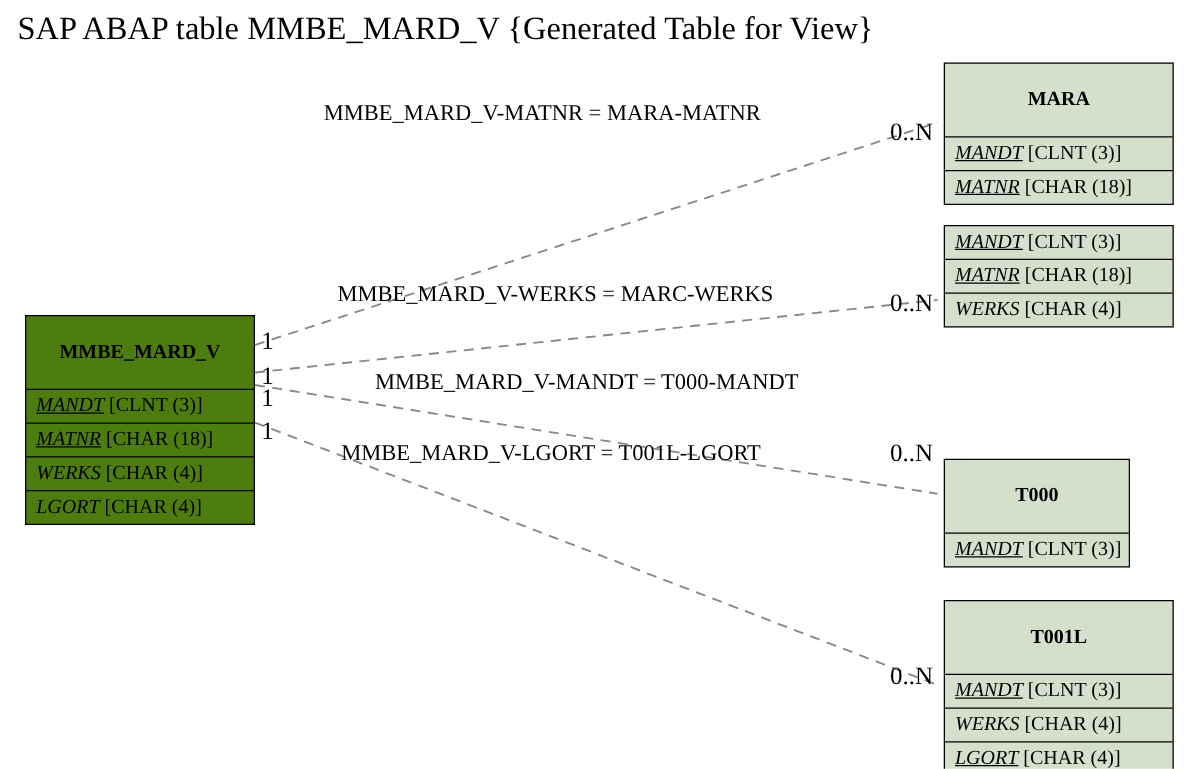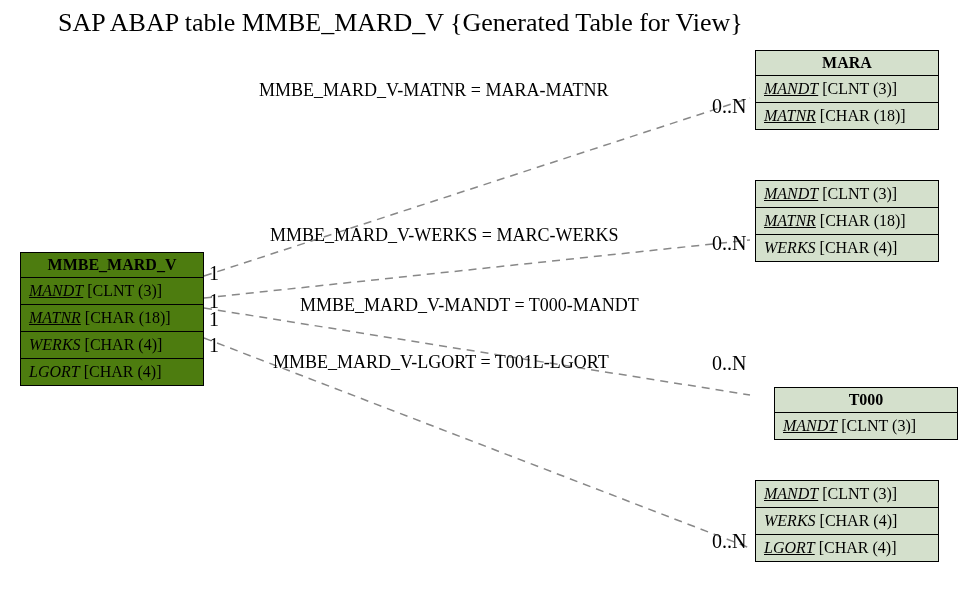--- a/index.html
+++ b/index.html
@@ -12,31 +12,30 @@
     background: #fff;
     position: relative;
     overflow: hidden;
   }
   .title {
     position: absolute;
     top: 8px;
     left: 14px;
     font-size: 26px;
     color: #000;
-    margin-left: 44px;
   }
   .entity {
     position: absolute;
     border: 1px solid #000;
     font-size: 16px;
   }
   .entity .hdr {
     text-align: center;
     font-weight: bold;
-    padding: 3px 8px;
+    padding: 20px 8px;
     border-bottom: 1px solid #000;
   }
   .entity .row {
     padding: 4px 8px;
     border-bottom: 1px solid #000;
     white-space: nowrap;
   }
   .entity .row:last-child { border-bottom: none; }
   .pk { font-style: italic; text-decoration: underline; }
   .fk { font-style: italic; }
@@ -87,26 +86,27 @@
   <div class="row"><span class="pk">MANDT</span> <span>[CLNT (3)]</span></div>
   <div class="row"><span class="pk">MATNR</span> <span>[CHAR (18)]</span></div>
 </div>
 
 <div class="entity ref-ent" style="left:755px; top:180px; width:184px;">
   <div class="row"><span class="pk">MANDT</span> <span>[CLNT (3)]</span></div>
   <div class="row"><span class="pk">MATNR</span> <span>[CHAR (18)]</span></div>
   <div class="row"><span class="fk">WERKS</span> <span>[CHAR (4)]</span></div>
 </div>
 
-<div class="entity ref-ent" style="left:755px; top:387px; width:184px;margin-left:19px;">
+<div class="entity ref-ent" style="left:755px; top:367px; width:149px;">
   <div class="hdr">T000</div>
   <div class="row"><span class="pk">MANDT</span> <span>[CLNT (3)]</span></div>
 </div>
 
 <div class="entity ref-ent" style="left:755px; top:480px; width:184px;">
+  <div class="hdr">T001L</div>
   <div class="row"><span class="pk">MANDT</span> <span>[CLNT (3)]</span></div>
   <div class="row"><span class="fk">WERKS</span> <span>[CHAR (4)]</span></div>
   <div class="row"><span class="pk">LGORT</span> <span>[CHAR (4)]</span></div>
 </div>
 
 <div class="lbl" style="left:259px; top:80px;">MMBE_MARD_V-MATNR = MARA-MATNR</div>
 <div class="lbl" style="left:270px; top:225px;">MMBE_MARD_V-WERKS = MARC-WERKS</div>
 <div class="lbl" style="left:278px; top:295px;margin-left:22px;">MMBE_MARD_V-MANDT = T000-MANDT</div>
 <div class="lbl" style="left:273px; top:352px;">MMBE_MARD_V-LGORT = T001L-LGORT</div>
 

